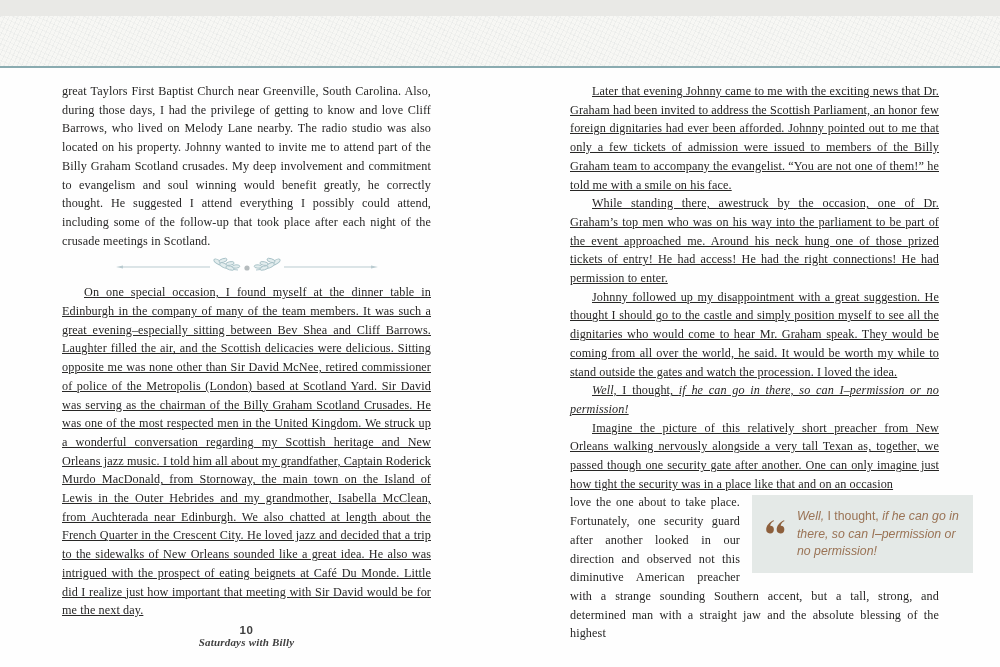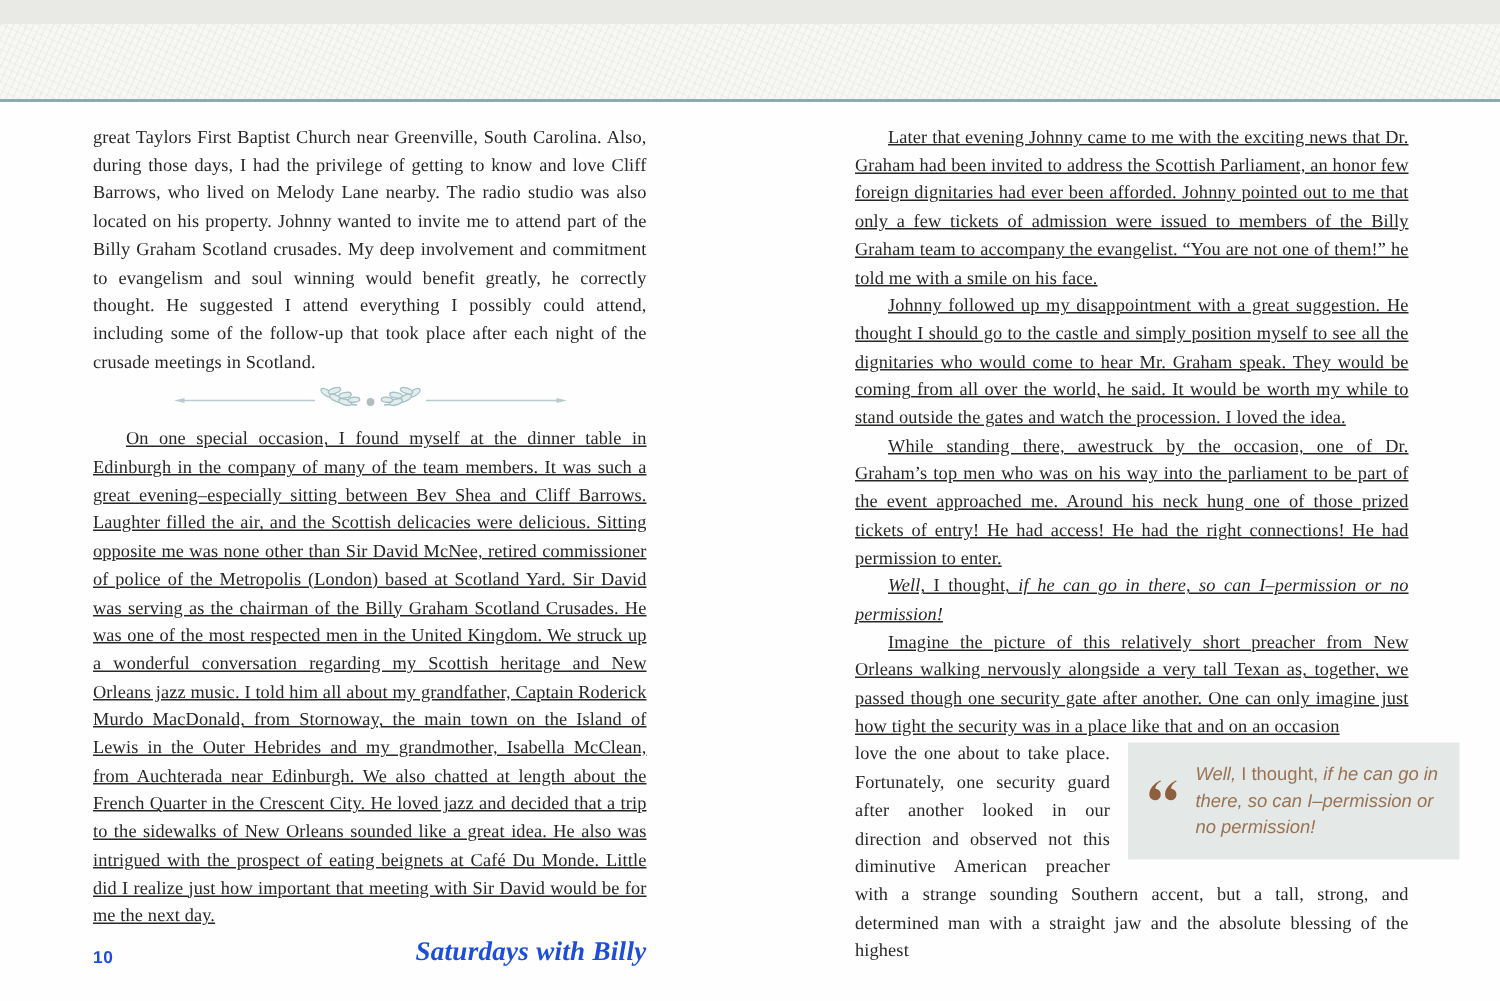--- a/index.html
+++ b/index.html
@@ -40,30 +40,31 @@
   .pull-quote .qtext{
     font-family:"Liberation Sans", sans-serif;
     font-size:12.3px;line-height:17.5px;color:#9a7355;text-align:left;
     letter-spacing:0;
   }
   .wrap-block{overflow:visible;}
 
   
   .footer{
     position:absolute;top:608px;width:369px;
-    display:flex;justify-content:space-between;align-items:flex-end;
-    color:#1d4ed8;
+    display:flex;justify-content:space-between;align-items:center;
+    color:#404040;
+    flex-direction:column;
   }
   .footer-left{left:62px;}
   .footer-right{left:570px;}
   .pagenum{
     font-family:"Liberation Sans", sans-serif;
     font-size:11.5px;font-weight:bold;letter-spacing:0.5px;
   }
-  .running-title{font-size:18px;letter-spacing:0.2px;}
+  .running-title{font-size:11px;letter-spacing:0.2px;}
   .running-title.it{font-style:italic;font-weight:bold;}
 </style>
 </head>
 <body>
 
 <div class="canvas">
 
   <div class="top-band"></div>
 
   <section class="page page-left">
@@ -99,22 +100,22 @@
           <ellipse cx="122" cy="11.5" rx="3.8" ry="1.7" transform="rotate(-4 122 11.5)"></ellipse>
         </g>
       </svg>
     </div>
 
     <p class="indent">On one special occasion, I found myself at the dinner table in Edinburgh in the company of many of the team members. It was such a great evening–especially sitting between Bev Shea and Cliff Barrows. Laughter filled the air, and the Scottish delicacies were delicious. Sitting opposite me was none other than Sir David McNee, retired commissioner of police of the Metropolis (London) based at Scotland Yard. Sir David was serving as the chairman of the Billy Graham Scotland Crusades. He was one of the most respected men in the United Kingdom. We struck up a wonderful conversation regarding my Scottish heritage and New Orleans jazz music. I told him all about my grandfather, Captain Roderick Murdo MacDonald, from Stornoway, the main town on the Island of Lewis in the Outer Hebrides and my grandmother, Isabella McClean, from Auchterada near Edinburgh. We also chatted at length about the French Quarter in the Crescent City. He loved jazz and decided that a trip to the sidewalks of New Orleans sounded like a great idea. He also was intrigued with the prospect of eating beignets at Café Du Monde. Little did I realize just how important that meeting with Sir David would be for me the next day.</p>
   </section>
 
   <section class="page page-right">
     <p class="indent">Later that evening Johnny came to me with the exciting news that Dr. Graham had been invited to address the Scottish Parliament, an honor few foreign dignitaries had ever been afforded. Johnny pointed out to me that only a few tickets of admission were issued to members of the Billy Graham team to accompany the evangelist. “You are not one of them!” he told me with a smile on his face.</p>
+    <p class="indent">While standing there, awestruck by the occasion, one of Dr. Graham’s top men who was on his way into the parliament to be part of the event approached me. Around his neck hung one of those prized tickets of entry! He had access! He had the right connections! He had permission to enter.</p>
     <p class="indent">Johnny followed up my disappointment with a great suggestion. He thought I should go to the castle and simply position myself to see all the dignitaries who would come to hear Mr. Graham speak. They would be coming from all over the world, he said. It would be worth my while to stand outside the gates and watch the procession. I loved the idea.</p>
-    <p class="indent">While standing there, awestruck by the occasion, one of Dr. Graham’s top men who was on his way into the parliament to be part of the event approached me. Around his neck hung one of those prized tickets of entry! He had access! He had the right connections! He had permission to enter.</p>
 
     <p class="indent"><span class="italic">Well,</span><span> I thought, </span><span class="italic">if he can go in there, so can I–permission or no permission!</span></p>
 
     <p class="indent">Imagine the picture of this relatively short preacher from New Orleans walking nervously alongside a very tall Texan as, together, we passed though one security gate after another. One can only imagine just how tight the security was in a place like that and on an occasion</p>
 
     <div class="wrap-block">
       <aside class="pull-quote">
         <svg width="52" height="40" viewBox="0 0 52 40">
           <g fill="#8d5f3c">
             <path d="M21 1 C11 6 3 14 3 24 a9.5 9.5 0 1 0 10 -9.4 C13.4 9.2 17 4.6 22.6 2.4 Z"></path>

